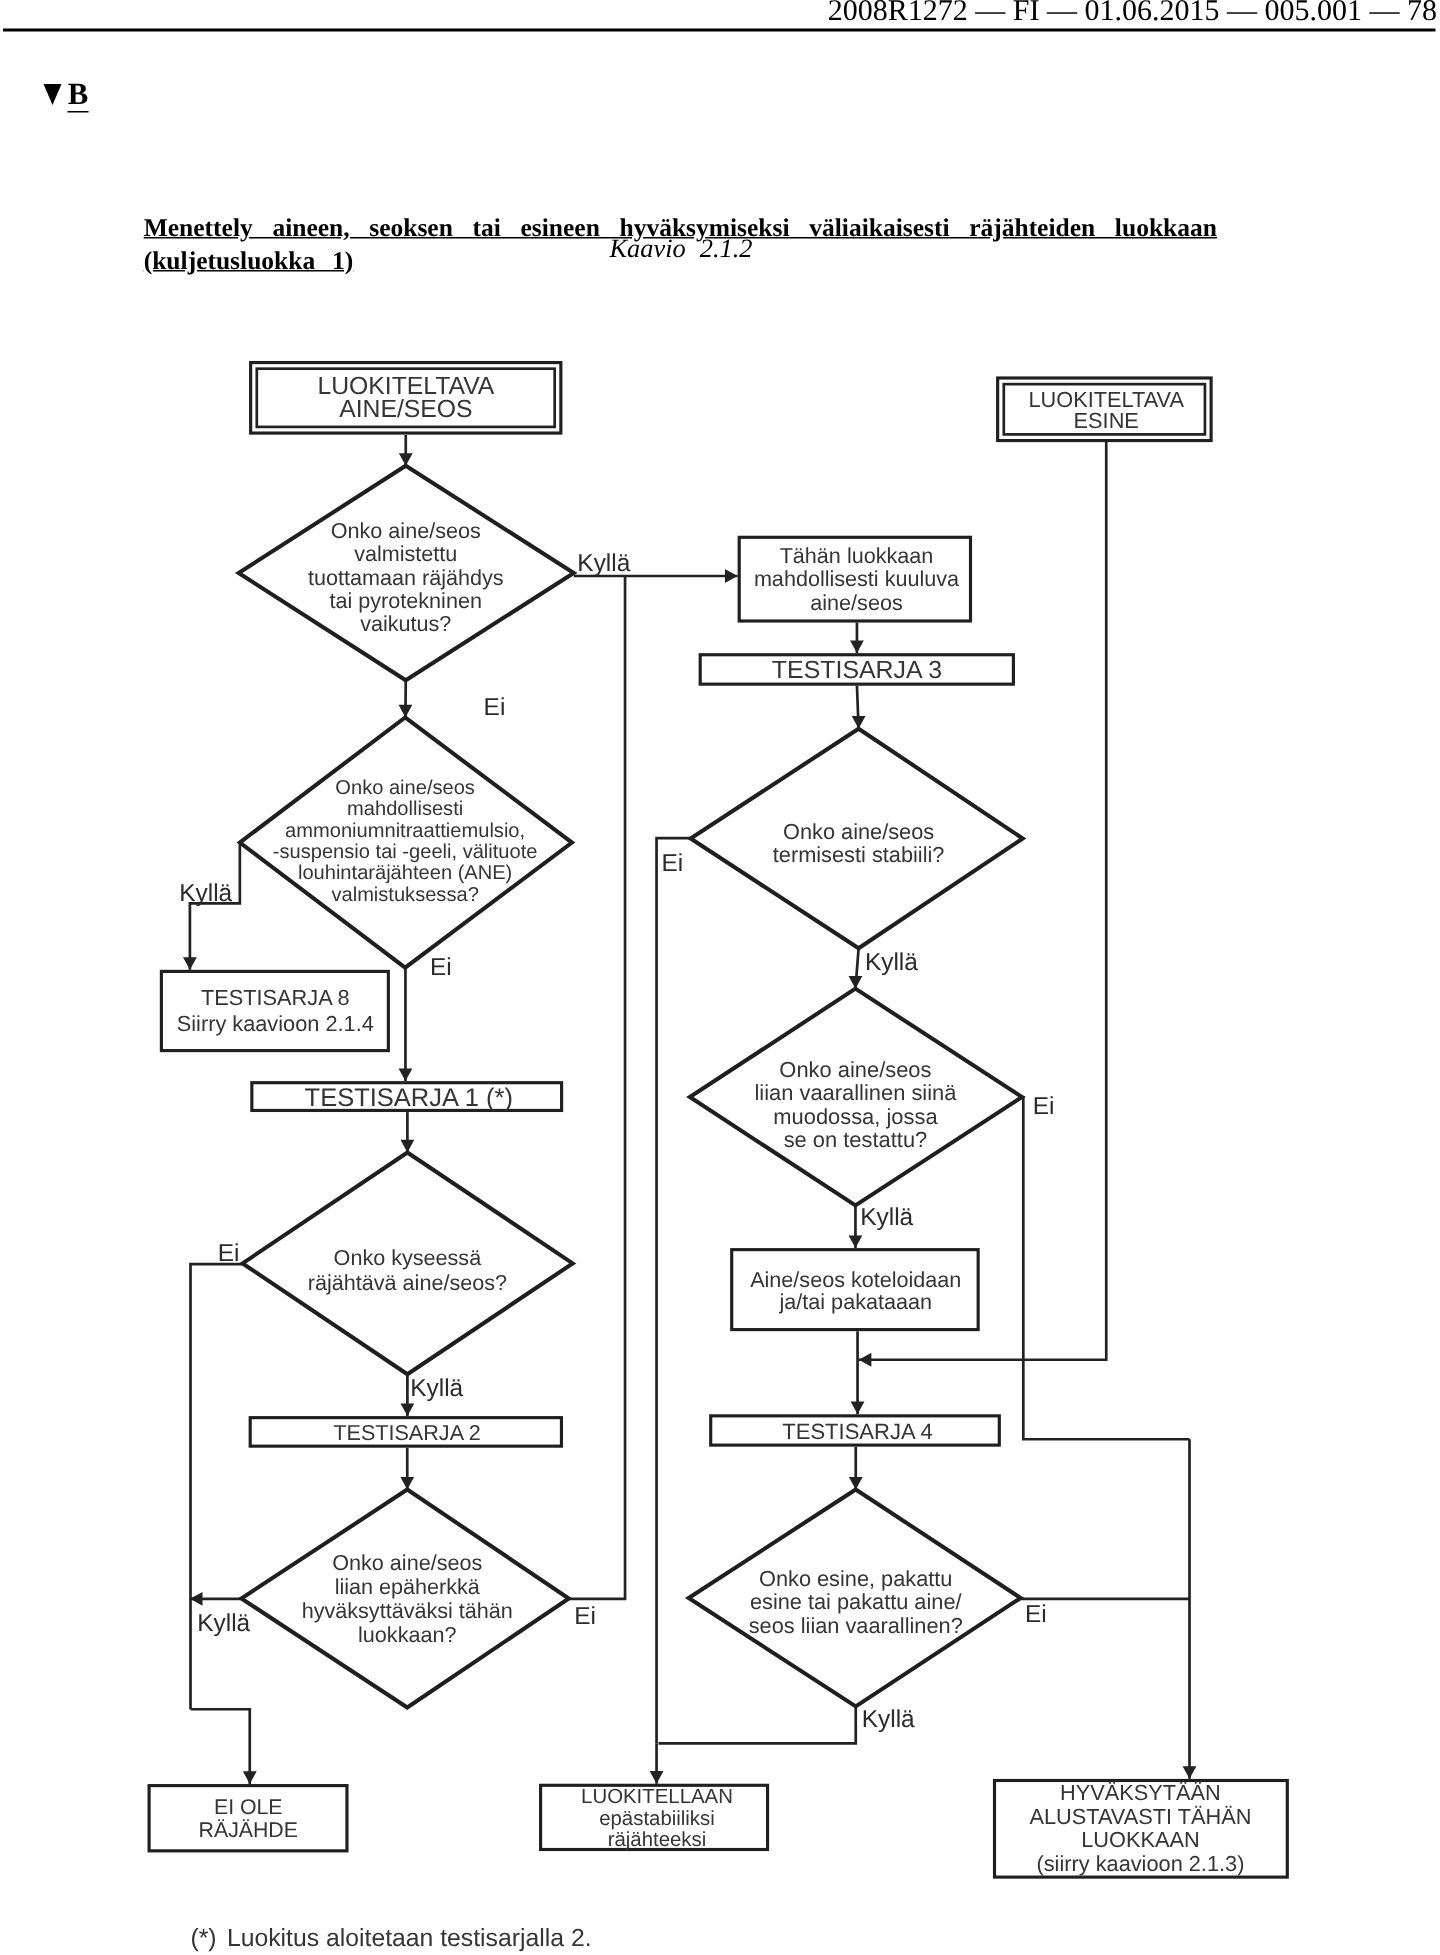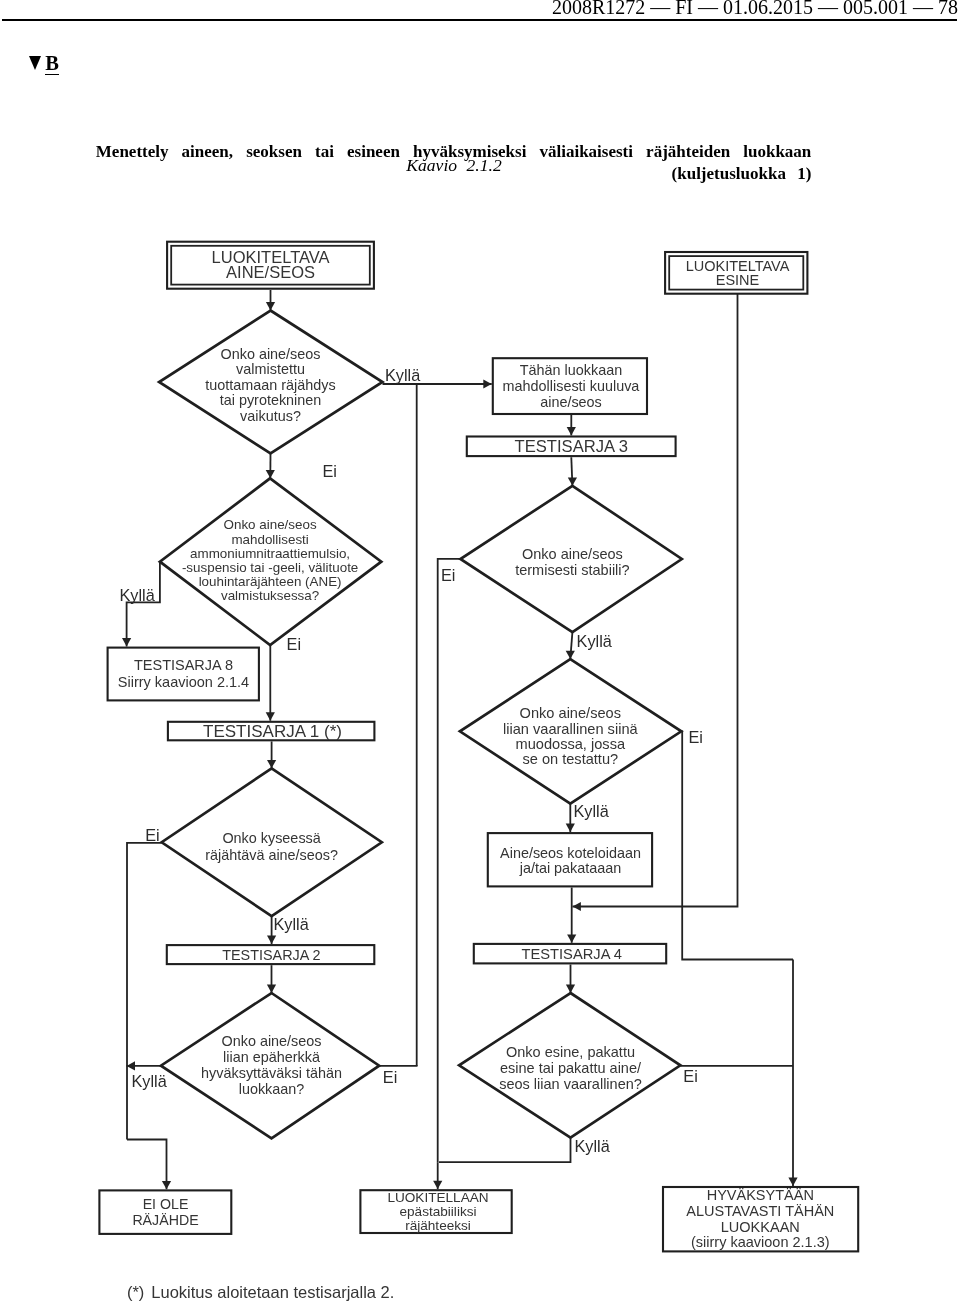--- a/index.html
+++ b/index.html
@@ -14,23 +14,23 @@
   #amend{position:absolute;left:28.5px;top:52px;width:40px;height:30px;}
   #amend .tri{position:absolute;left:0;top:4.2px;width:0;height:0;
       border-left:6.65px solid transparent;border-right:6.65px solid transparent;
       border-top:14.2px solid #000;}
   #amend .ltr{position:absolute;left:16.7px;top:3.4px;font-size:20.5px;font-weight:bold;
       line-height:17.9px;color:#000;}
   #amend .ul{position:absolute;left:16.5px;top:21.5px;width:13.5px;height:1.8px;background:#000;}
   #title-a{position:absolute;left:96px;top:106px;width:716px;text-align:center;
            font-style:italic;font-size:17.6px;line-height:22px;word-spacing:5px;margin-top:48px;}
   #title-b{position:absolute;left:95.8px;top:140.9px;width:715.5px;
-           font-weight:bold;font-size:17px;line-height:21.8px;}
+           font-weight:bold;font-size:17px;line-height:21.8px;text-decoration:underline;}
   #title-b .l1{display:block;text-align:justify;text-align-last:justify;}
-  #title-b .l2{display:block;text-align:right;word-spacing:7px;}
+  #title-b .l2{display:block;text-align:left;word-spacing:7px;}
   svg#chart{position:absolute;left:0;top:0;}
   #fn{position:absolute;left:120px;top:1283px;font-family:"Liberation Sans",sans-serif;
       font-size:16.5px;line-height:18px;white-space:nowrap;color:#353535;text-align:center;}
   #fn .mk{display:inline-block;width:31.3px;}
 </style>
 </head>
 <body>
 
 <div class="page">
   <div id="hdr-text">2008R1272 — FI — 01.06.2015 — 005.001 — 78</div>

